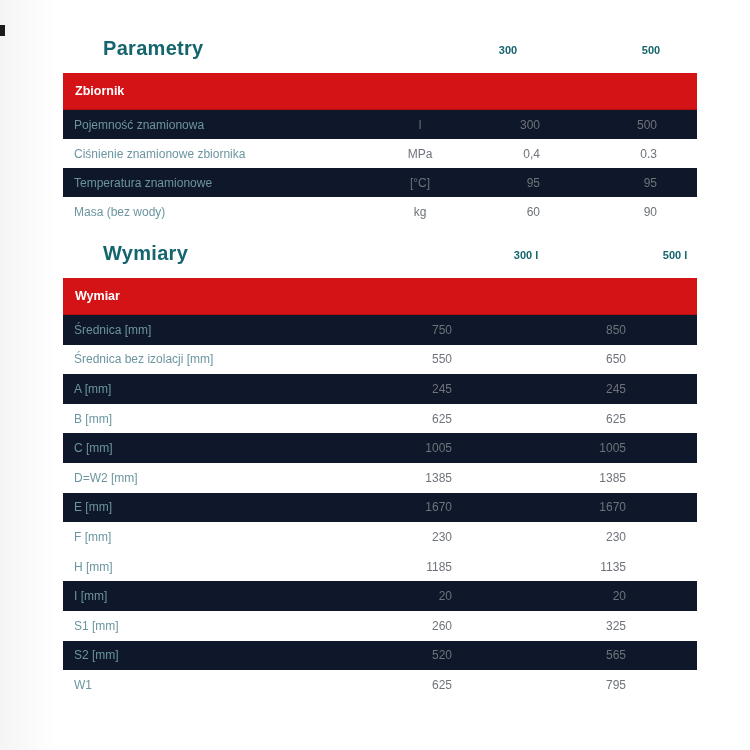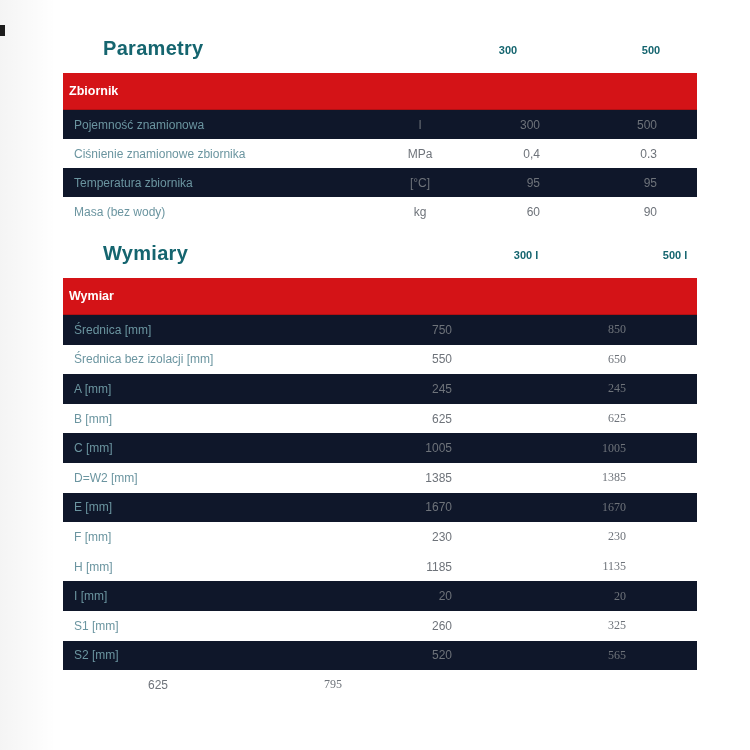--- a/index.html
+++ b/index.html
@@ -64,21 +64,21 @@
     margin-top: 13px;
     height: 37px;
     background: #d41317;
     border-bottom: 1px solid #b11013;
     box-sizing: border-box;
     color: #ffffff;
     font-size: 12.5px;
     font-weight: bold;
     display: flex;
     align-items: center;
-    padding-left: 6px;
+    padding-left: 12px;
   }
   .trow {
     display: flex;
     align-items: center;
     box-sizing: border-box;
     font-size: 12px;
   }
   .t1 .trow { height: 29px; }
   .t2 .trow { height: 29.6px; gap: 24px; }
   .trow.alt { background: #0f172a; }
@@ -90,21 +90,21 @@
   .cell-unit {
     width: 50px;
     text-align: center;
     color: #6e737a;
   }
   .cell-val { color: #6e737a; text-align: right; }
   .t1 .cell-v1 { width: 95px; }
   .t1 .cell-v2 { width: 117px; }
   .t1 .cell-sp { width: 40px; }
   .t2 .cell-v1 { width: 105px; }
-  .t2 .cell-v2 { width: 150px; font-family: Liberation Serif, serif; }
+  .t2 .cell-v2 { width: 150px; }
   .t2 .cell-sp { width: 47px; }
 </style>
 </head>
 <body>
 
 <div class="page">
   <div class="left-shade"></div>
   <div class="edge-mark"></div>
 
   <div class="content">
@@ -128,21 +128,21 @@
 
   <div class="trow">
     <div class="cell-label">Ciśnienie znamionowe zbiornika</div>
     <div class="cell-unit">MPa</div>
     <div class="cell-val cell-v1">0,4</div>
     <div class="cell-val cell-v2">0.3</div>
     <div class="cell-sp"></div>
   </div>
 
   <div class="trow alt">
-    <div class="cell-label">Temperatura zbiornika</div>
+    <div class="cell-label">Temperatura znamionowe</div>
     <div class="cell-unit">[°C]</div>
     <div class="cell-val cell-v1">95</div>
     <div class="cell-val cell-v2">95</div>
     <div class="cell-sp"></div>
   </div>
 
   <div class="trow">
     <div class="cell-label">Masa (bez wody)</div>
     <div class="cell-unit">kg</div>
     <div class="cell-val cell-v1">60</div>
@@ -239,20 +239,21 @@
   </div>
 
   <div class="trow alt">
     <div class="cell-label">S2 [mm]</div>
     <div class="cell-val cell-v1">520</div>
     <div class="cell-val cell-v2">565</div>
     <div class="cell-sp"></div>
   </div>
 
   <div class="trow">
+    <div class="cell-label">W1</div>
     <div class="cell-val cell-v1">625</div>
     <div class="cell-val cell-v2">795</div>
     <div class="cell-sp"></div>
   </div>
 </div>
 
   </div>
 </div>
 
 </body></html>

